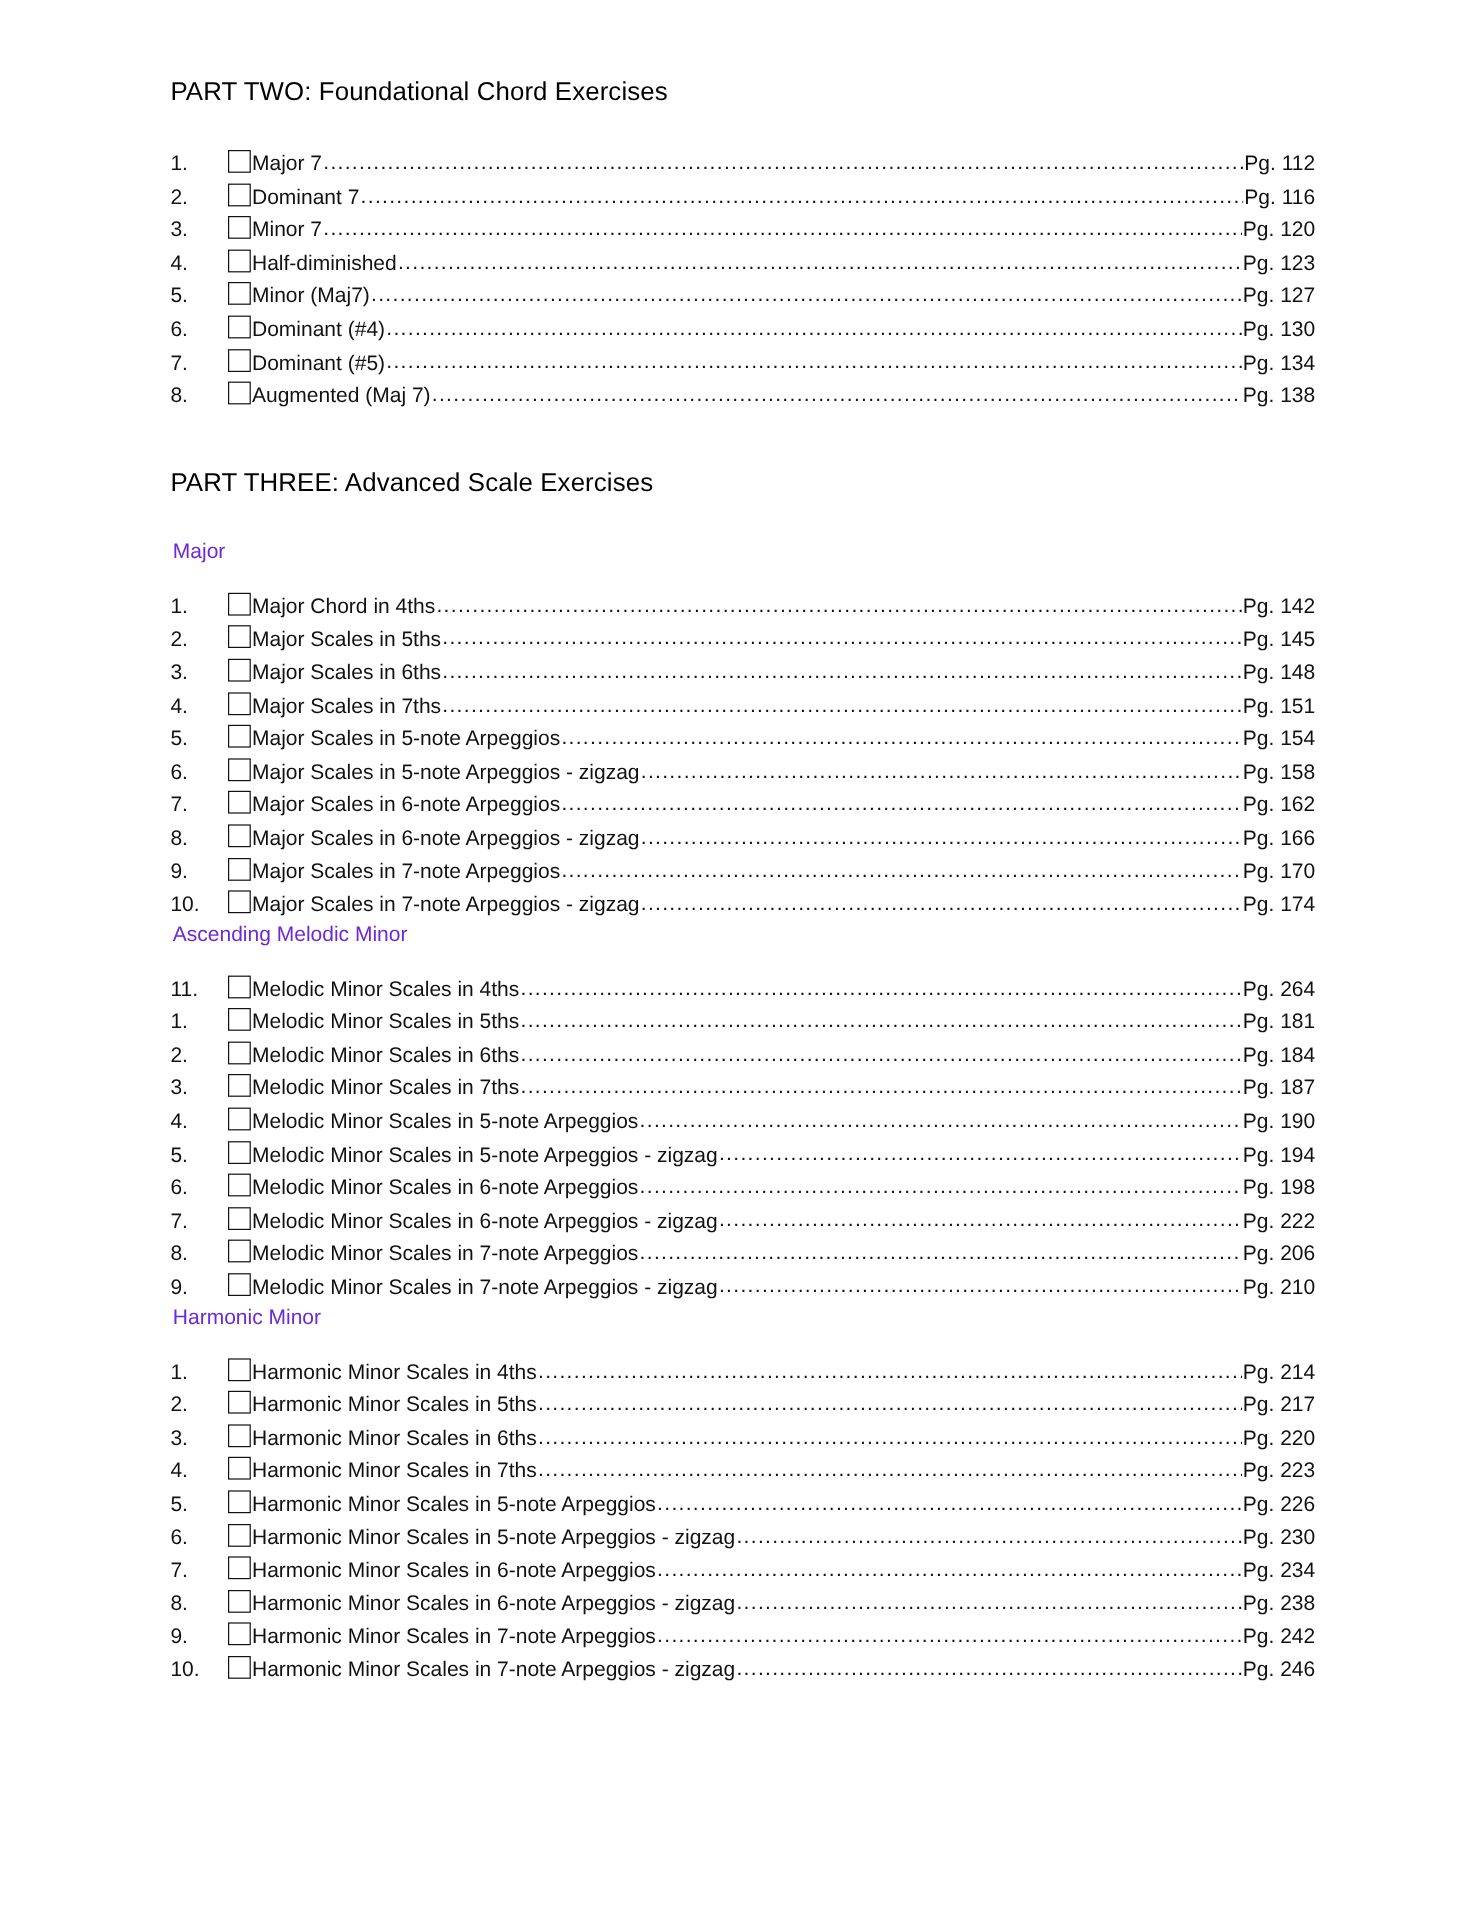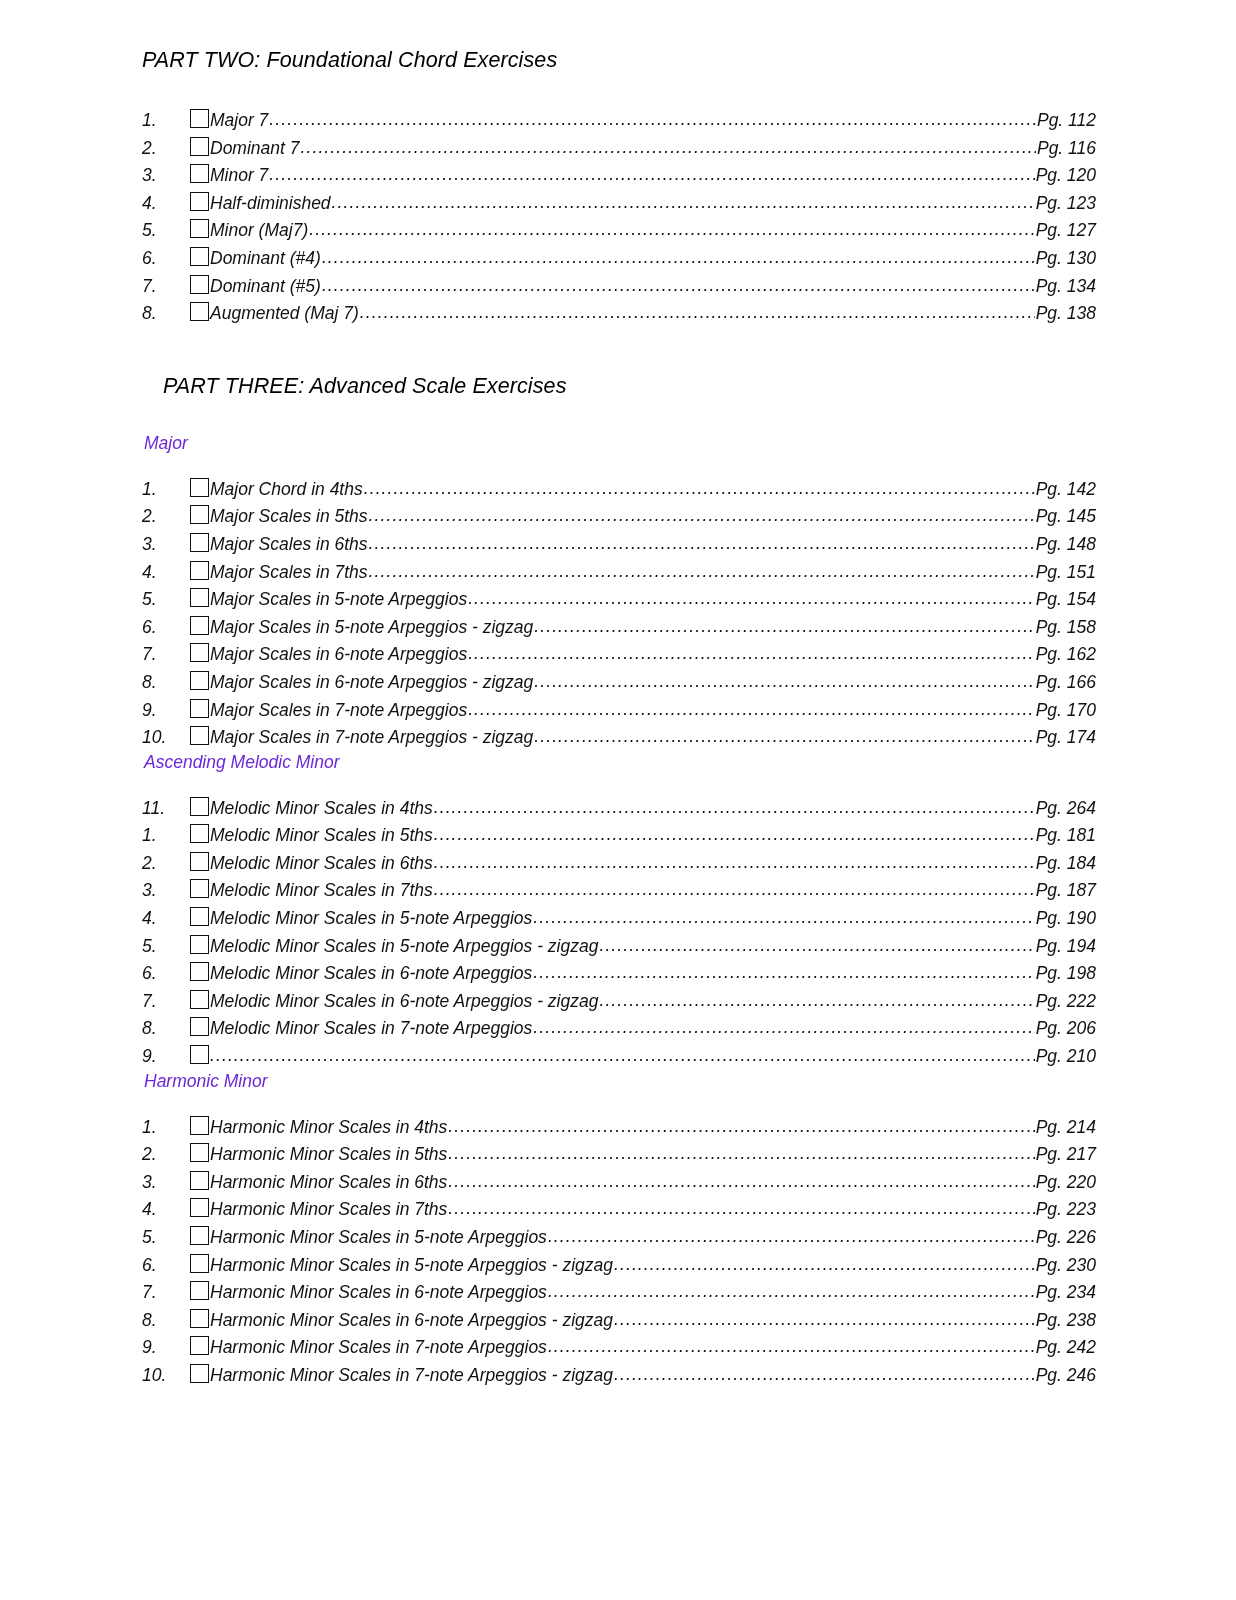--- a/index.html
+++ b/index.html
@@ -12,33 +12,31 @@
     height: 1600px;
     font-family: "Liberation Sans", sans-serif;
     color: #1a1a1a;
     -webkit-font-smoothing: antialiased;
   }
   .page {
     position: relative;
     width: 1236px;
     height: 1600px;
     box-sizing: border-box;
-    padding: 48px 140px 40px 142px;
-    font-style: italic;
+    padding: 64px 140px 40px 142px;
   }
   .section-heading {
     font-size: 21.5px;
     font-weight: 400;
     letter-spacing: 0.1px;
     color: #000;
     margin: 0 0 34px 0;
   }
   .section-heading.second {
     margin-top: 46px;
-    margin-left: 21px;
   }
   .group-label {
     font-size: 17.5px;
     color: #6d28d9;
     margin: 0 0 22px 2px;
   }
   .group-label.spaced {
   }
   ol.toc {
     list-style: none;
@@ -296,20 +294,21 @@
         <li class="toc-row">
           <span class="toc-num">8.</span>
           <span class="toc-check"></span>
           <span class="toc-title">Melodic Minor Scales in 7-note Arpeggios</span>
           <span class="toc-dots">........................................................................................................................................................................................................</span>
           <span class="toc-page">Pg. 206</span>
         </li>
         <li class="toc-row">
           <span class="toc-num">9.</span>
           <span class="toc-check"></span>
+          <span class="toc-title">Melodic Minor Scales in 7-note Arpeggios - zigzag</span>
           <span class="toc-dots">........................................................................................................................................................................................................</span>
           <span class="toc-page">Pg. 210</span>
         </li>
       </ol>
       <div class="group-label spaced">Harmonic Minor</div>
       <ol class="toc block">
         <li class="toc-row">
           <span class="toc-num">1.</span>
           <span class="toc-check"></span>
           <span class="toc-title">Harmonic Minor Scales in 4ths</span>

